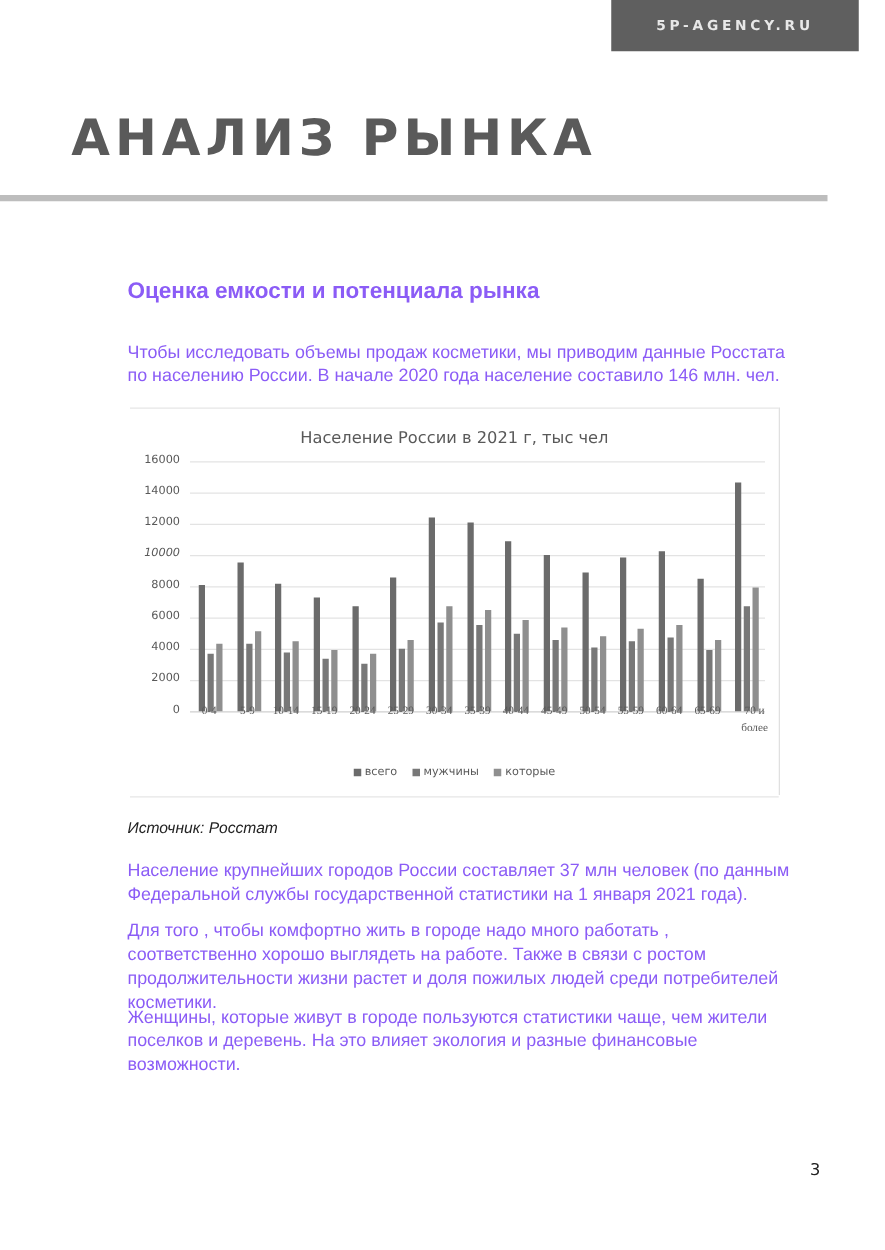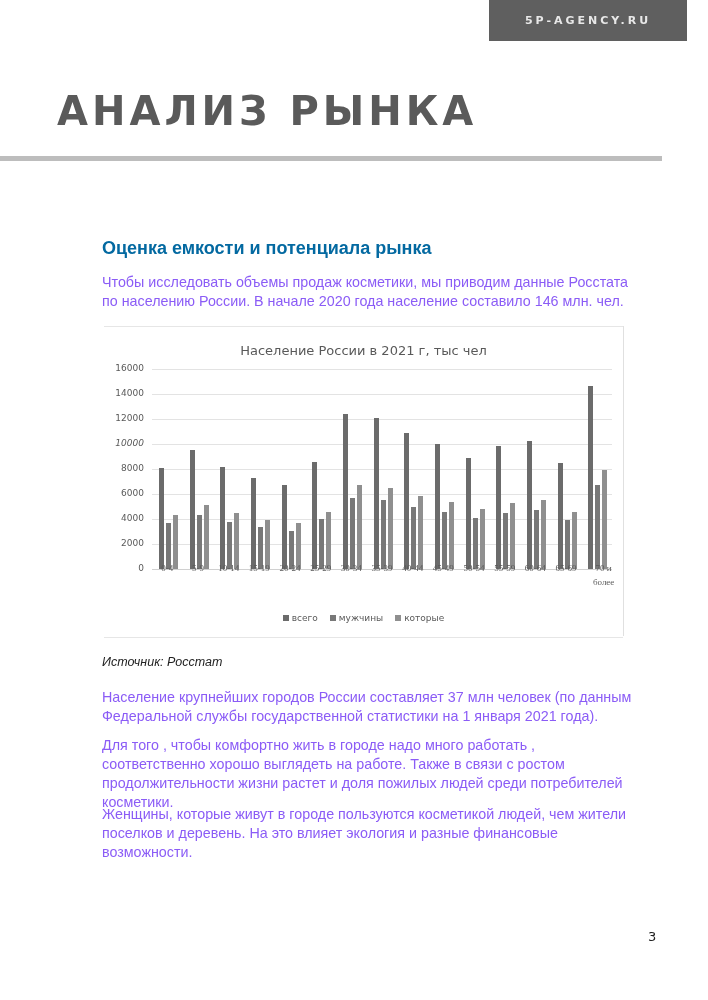--- a/index.html
+++ b/index.html
@@ -14,22 +14,22 @@
   }
   .page-title {
     position: absolute; left: 57px; top: 88px; margin: 0;
     font-family: "DejaVu Sans", sans-serif; font-weight: bold; font-size: 40px;
     letter-spacing: 4px; color: #5a5a5a;
   }
   .title-rule {
     position: absolute; left: 0; top: 156px; width: 662px; height: 5px; background: #bdbdbd;
   }
   .section-heading {
-    position: absolute; left: 102px; top: 238px; margin: 0;
-    font-size: 18px; font-weight: bold; color: #0369a1;
+    position: absolute; left: 102px; top: 222px; margin: 0;
+    font-size: 18px; font-weight: bold; color: #8b5cf6;
   }
   .para {
     position: absolute; left: 102px; width: 530px; margin: 0;
     font-size: 14.3px; line-height: 19px; color: #8b5cf6;
   }
   .chart-frame {
     position: absolute; left: 104px; top: 326px; width: 519px; height: 310px;
     border-top: 1px solid #e6e6e6; border-bottom: 1px solid #e6e6e6; background: #fff;
   }
   .chart-right-edge {
@@ -204,15 +204,15 @@
         <span>которые</span>
       </span>
     </div>
 </div>
 <div class="chart-right-edge"></div>
 
 <p class="source">Источник: Росстат</p>
 
 <p class="para" style="top:688px;">Население крупнейших городов России составляет 37 млн человек (по данным Федеральной службы государственной статистики на 1 января 2021 года).</p>
 <p class="para" style="top:736px;">Для того , чтобы комфортно жить в городе надо много работать , соответственно хорошо выглядеть на работе. Также в связи с ростом продолжительности жизни растет и доля пожилых людей среди потребителей косметики.</p>
-<p class="para" style="top:805px;">Женщины, которые живут в городе пользуются косметикой людей, чем жители поселков и деревень. На это влияет экология и разные финансовые возможности.</p>
+<p class="para" style="top:805px;">Женщины, которые живут в городе пользуются статистики чаще, чем жители поселков и деревень. На это влияет экология и разные финансовые возможности.</p>
 
 <div class="page-number">3</div>
 
 </body></html>

